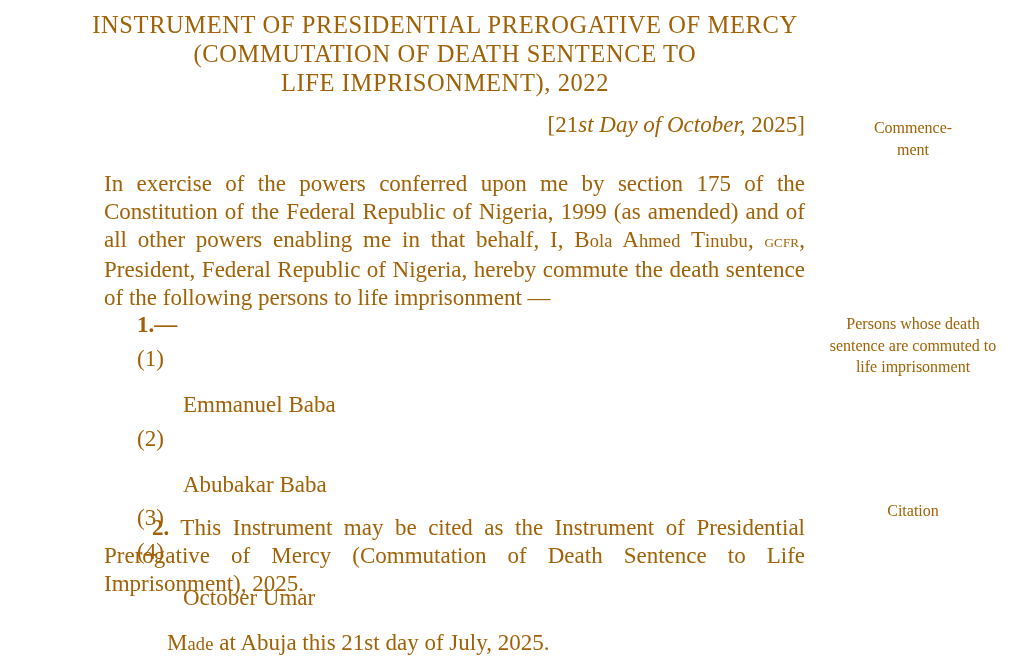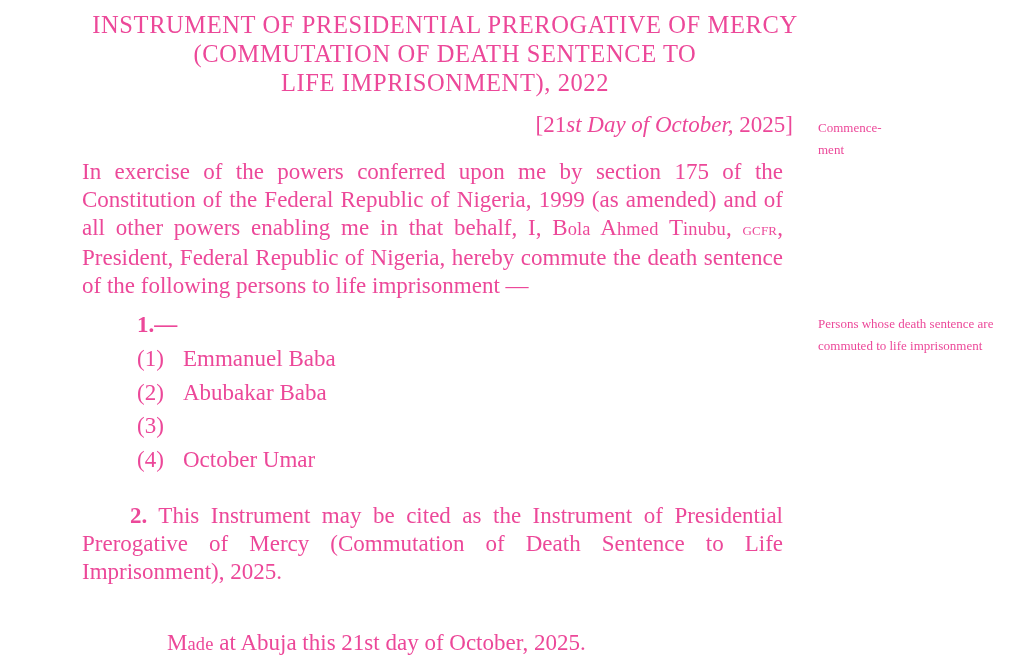--- a/index.html
+++ b/index.html
@@ -5,21 +5,21 @@
   html, body {
     margin: 0;
     padding: 0;
     background: #ffffff;
   }
   .page {
     position: relative;
     width: 1024px;
     height: 668px;
     background: #ffffff;
-    color: #ec4899;
+    color: #a16207;
     font-family: "Liberation Serif", "DejaVu Serif", serif;
     overflow: hidden;
   }
 
   
   .title-block {
     position: absolute;
     left: 0;
     top: 10px;
     width: 890px;
@@ -28,51 +28,52 @@
   .title-line {
     font-size: 24.5px;
     line-height: 29px;
     letter-spacing: 0.6px;
     white-space: nowrap;
   }
 
   
   .date-line {
     position: absolute;
-    left: 92px;
+    left: 104px;
     top: 110px;
     width: 701px;
     text-align: right;
     font-size: 23px;
     line-height: 30px;
   }
   .date-line .it { font-style: italic; }
 
   
   .marginal {
     position: absolute;
     left: 818px;
     width: 190px;
-    font-size: 13px;
+    font-size: 16px;
     line-height: 21.5px;
-    text-align: left;
+    text-align: center;
   }
   #note-commencement { top: 117px; }
   #note-persons      { top: 313px; }
   #note-citation     { top: 500px; }
 
   
   .body-text {
     position: absolute;
-    left: 82px;
+    left: 104px;
     width: 701px;
     font-size: 23px;
     line-height: 28.2px;
     text-align: justify;
     text-justify: inter-word;
+    margin-top: 12px;
   }
   #para-exercise { top: 158px; }
   #para-citation { top: 502px; text-indent: 48px; }
 
   
   .smallcaps { font-variant: small-caps; }
   .smallcaps-lower {
     font-size: 0.80em;
     letter-spacing: 0.2px;
   }
@@ -93,21 +94,21 @@
   .list-head .dash { font-weight: bold; }
   .list-item {
     display: flex;
     line-height: 33.5px;
     white-space: nowrap;
   }
   .list-num {
     width: 46px;
     flex: 0 0 46px;
   }
-  .list-name { flex: 1 1 auto; }
+  .list-name { flex: 1 1 auto; margin-top: 46px; }
 
   
   .made-line {
     position: absolute;
     left: 92px;
     top: 628px;
     width: 701px;
     font-size: 23px;
     line-height: 30px;
     text-indent: 75px;
@@ -151,16 +152,17 @@
     <div class="list-item">
       <span class="list-num">(4)</span>
       <span class="list-name">October Umar</span>
     </div>
   </div>
 
   <div class="marginal" id="note-persons">Persons whose death sentence are commuted to life imprisonment</div>
 
   <div class="body-text" id="para-citation"><b>2.</b><span> This Instrument may be cited as the Instrument of Presidential Prerogative of Mercy (Commutation of Death Sentence to Life Imprisonment), 2025.</span></div>
 
+  <div class="marginal" id="note-citation">Citation</div>
 
-  <div class="made-line"><span><span>M</span><span class="smallcaps-lower">ade</span></span><span> at Abuja this 21st day of October,  2025.</span></div>
+  <div class="made-line"><span><span>M</span><span class="smallcaps-lower">ade</span></span><span> at Abuja this 21st day of July,  2025.</span></div>
 
 </div>
 
 </body></html>

